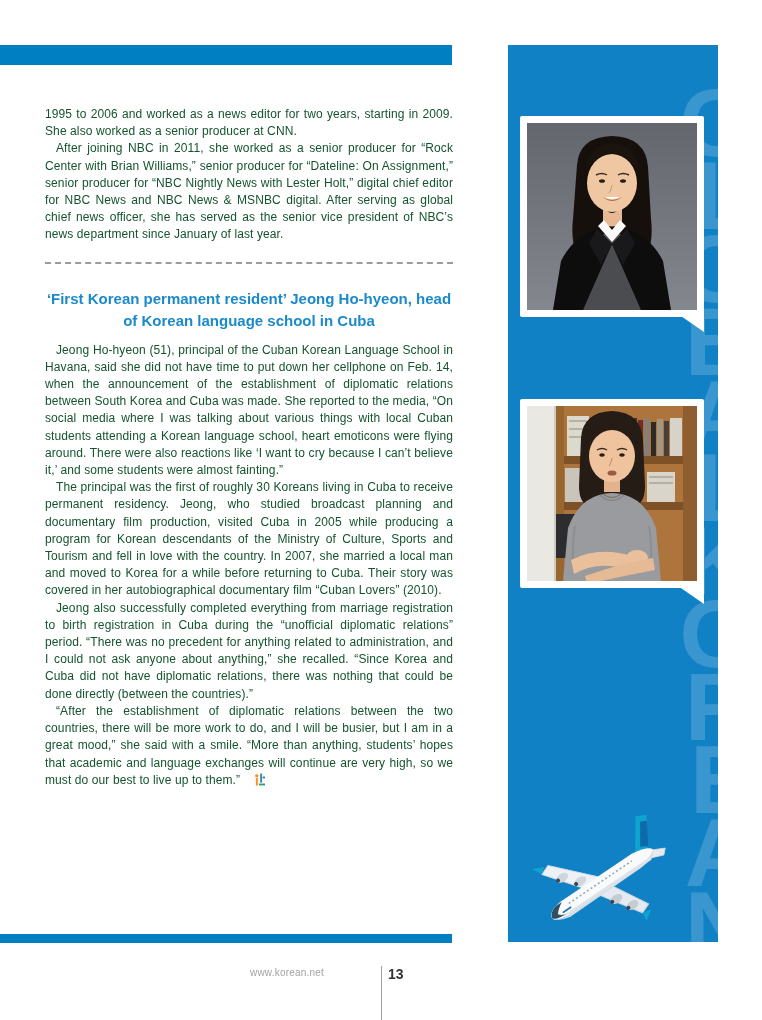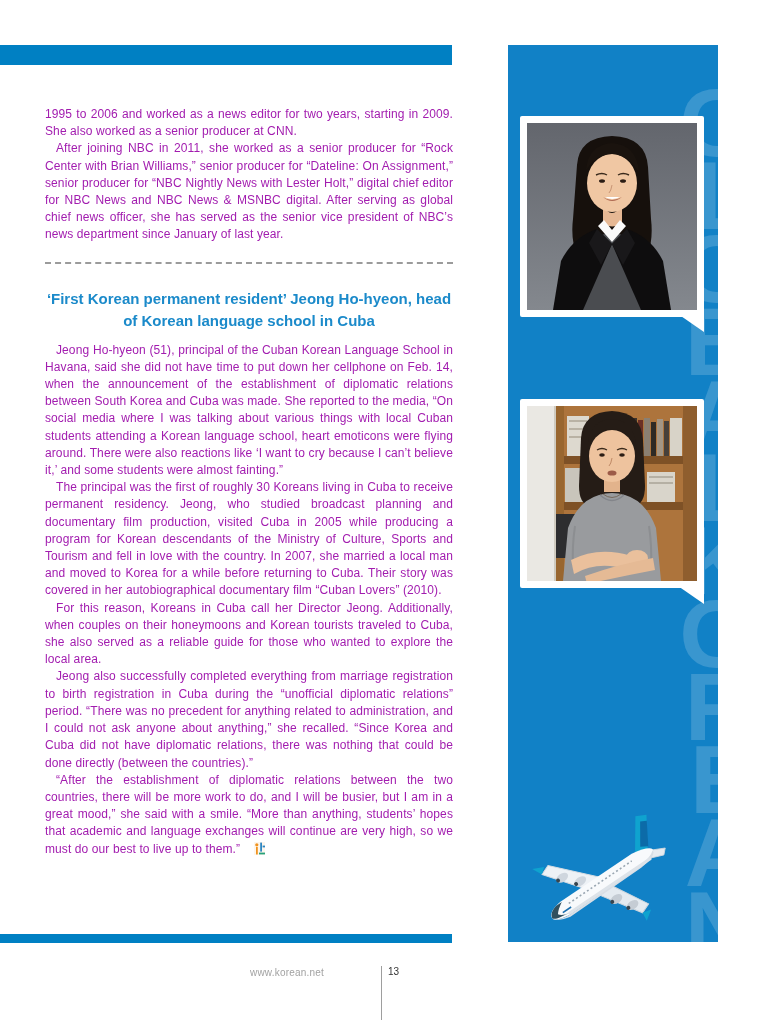--- a/index.html
+++ b/index.html
@@ -9,21 +9,21 @@
     font-family:"Liberation Sans", sans-serif;
   }
   
   .top-bar{position:absolute;left:0;top:45px;width:452px;height:20px;background:#0080c3;}
   .bottom-bar{position:absolute;left:0;top:934px;width:452px;height:9px;background:#0080c3;}
 
   
   .article{position:absolute;left:45px;top:106px;width:408px;color:#3a3a3a;}
   .article p.body{
     margin:0; font-size:12px; line-height:17.2px; text-align:justify;
-    color:#a21caf; letter-spacing:0.1px;
+    color:#14532d; letter-spacing:0.1px;
   }
   .article p.body.ind{text-indent:11px;}
   .article p.body.after-head{margin-top:9px;}
   .divider{
     border:0; border-top:2px dashed #9b9b9b; height:0;
     margin:18px 0 24px 0;
   }
   .headline{margin:0; font-size:15px; line-height:22.5px; font-weight:bold; color:#1b8aca; text-align:center;}
 
   
@@ -55,21 +55,21 @@
   .plane{position:absolute; left:20px; top:773px; width:160px; height:130px; overflow:visible;}
   .plane svg{overflow:visible;}
 
   
   .footer{
     position:absolute; left:250px; top:967px; width:130px;
     font-size:10px; color:#a2a2a2; letter-spacing:0.2px;
   }
   .page-num{
     position:absolute; left:388px; top:966px;
-    font-size:10px; font-weight:normal; color:#333333;
+    font-size:14px; font-weight:bold; color:#333333;
   }
   .footer-rule{
     position:absolute; left:381px; top:966px; width:1px; height:54px; background:#9e9e9e;
   }
 </style>
 </head>
 <body>
 
 <div class="page">
 
@@ -78,21 +78,20 @@
   <div class="article">
     <p class="body">1995 to 2006 and worked as a news editor for two years, starting in 2009. She also worked as a senior producer at CNN.</p>
     <p class="body ind">After joining NBC in 2011, she worked as a senior producer for “Rock Center with Brian Williams,” senior producer for “Dateline: On Assignment,” senior producer for “NBC Nightly News with Lester Holt,” digital chief editor for NBC News and NBC News &amp; MSNBC digital. After serving as global chief news officer, she has served as the senior vice president of NBC’s news department since January of last year.</p>
 
     <hr class="divider">
 
     <p class="headline">‘First Korean permanent resident’ Jeong Ho-hyeon, head of Korean language school in Cuba</p>
 
     <p class="body ind after-head">Jeong Ho-hyeon (51), principal of the Cuban Korean Language School in Havana, said she did not have time to put down her cellphone on Feb. 14, when the announcement of the establishment of diplomatic relations between South Korea and Cuba was made. She reported to the media, “On social media where I was talking about various things with local Cuban students attending a Korean language school, heart emoticons were flying around. There were also reactions like ‘I want to cry because I can’t believe it,’ and some students were almost fainting.”</p>
     <p class="body ind">The principal was the first of roughly 30 Koreans living in Cuba to receive permanent residency. Jeong, who studied broadcast planning and documentary film production, visited Cuba in 2005 while producing a program for Korean descendants of the Ministry of Culture, Sports and Tourism and fell in love with the country. In 2007, she married a local man and moved to Korea for a while before returning to Cuba. Their story was covered in her autobiographical documentary film “Cuban Lovers” (2010).</p>
-    <p class="body ind">For this reason, Koreans in Cuba call her Director Jeong. Additionally, when couples on their honeymoons and Korean tourists traveled to Cuba, she also served as a reliable guide for those who wanted to explore the local area.</p>
     <p class="body ind">Jeong also successfully completed everything from marriage registration to birth registration in Cuba during the “unofficial diplomatic relations” period. “There was no precedent for anything related to administration, and I could not ask anyone about anything,” she recalled. “Since Korea and Cuba did not have diplomatic relations, there was nothing that could be done directly (between the countries).”</p>
     <p class="body ind">
       <span>“After the establishment of diplomatic relations between the two countries, there will be more work to do, and I will be busier, but I am in a great mood,” she said with a smile. “More than anything, students’ hopes that academic and language exchanges will continue are very high, so we must do our best to live up to them.”</span><span class="endmark"><svg width="11" height="13" viewBox="0 0 11 13">
             <rect x="0" y="0" width="11" height="13" fill="#fdf6ec"></rect>
             <circle cx="2.8" cy="2.8" r="1.6" fill="#f0931f"></circle>
             <rect x="2" y="5" width="1.8" height="7.5" fill="#f0931f"></rect>
             <rect x="6.2" y="0.6" width="1.8" height="9" fill="#2e86c1"></rect>
             <rect x="8.6" y="3.6" width="2.4" height="1.8" fill="#2e86c1"></rect>
             <rect x="5" y="10.6" width="6" height="1.8" fill="#27a27c"></rect>
           </svg></span>

